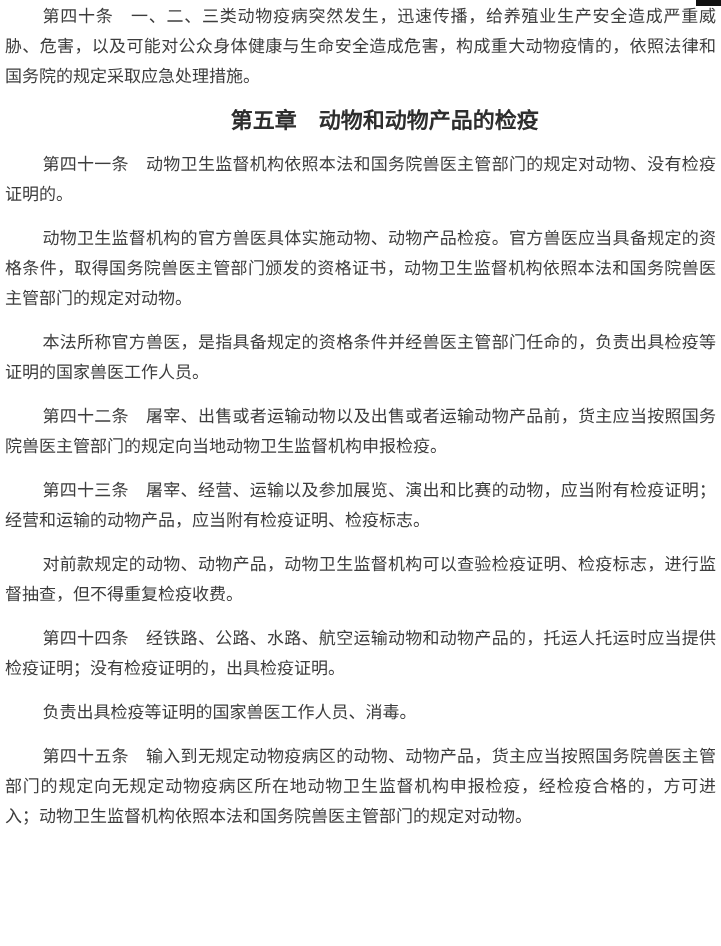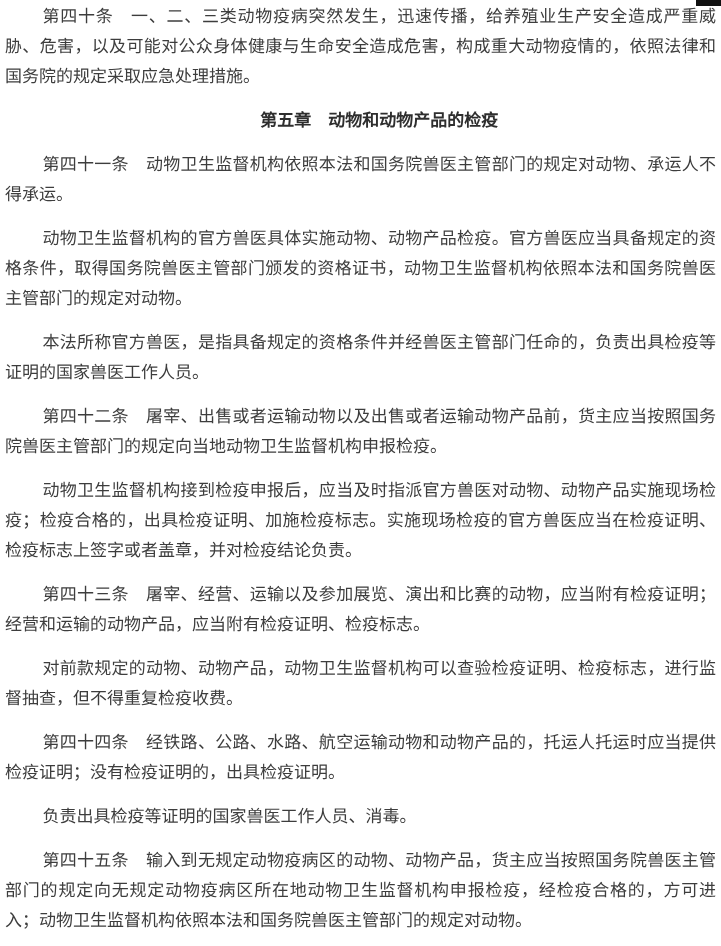--- a/index.html
+++ b/index.html
@@ -25,21 +25,21 @@
     word-break: break-all;
   }
   .content p {
     margin: 14px 0;
     text-indent: 2.2em;
   }
   .content p.first {
     margin-top: 0;
   }
   .chapter-heading {
-    font-size: 17px;
+    font-size: 22px;
     font-weight: bold;
     text-align: center;
     text-indent: 0;
     margin: 24px 0 20px 0;
     line-height: 30px;
     color: #2e2e2e;
   }
   .corner-mark {
     position: absolute;
     top: 0;
@@ -53,29 +53,28 @@
 <body>
 
 <div class="page">
   <div class="corner-mark"></div>
 
   <div class="content">
     <p class="first">第四十条　一、二、三类动物疫病突然发生，迅速传播，给养殖业生产安全造成严重威胁、危害，以及可能对公众身体健康与生命安全造成危害，构成重大动物疫情的，依照法律和国务院的规定采取应急处理措施。</p>
 
     <p class="chapter-heading">第五章　动物和动物产品的检疫</p>
 
-    <p>第四十一条　动物卫生监督机构依照本法和国务院兽医主管部门的规定对动物、承运人不得承运。</p>
+    <p>第四十一条　动物卫生监督机构依照本法和国务院兽医主管部门的规定对动物、没有检疫证明的。</p>
 
     <p>动物卫生监督机构的官方兽医具体实施动物、动物产品检疫。官方兽医应当具备规定的资格条件，取得国务院兽医主管部门颁发的资格证书，动物卫生监督机构依照本法和国务院兽医主管部门的规定对动物。</p>
 
     <p>本法所称官方兽医，是指具备规定的资格条件并经兽医主管部门任命的，负责出具检疫等证明的国家兽医工作人员。</p>
 
     <p>第四十二条　屠宰、出售或者运输动物以及出售或者运输动物产品前，货主应当按照国务院兽医主管部门的规定向当地动物卫生监督机构申报检疫。</p>
 
-    <p>动物卫生监督机构接到检疫申报后，应当及时指派官方兽医对动物、动物产品实施现场检疫；检疫合格的，出具检疫证明、加施检疫标志。实施现场检疫的官方兽医应当在检疫证明、检疫标志上签字或者盖章，并对检疫结论负责。</p>
 
     <p>第四十三条　屠宰、经营、运输以及参加展览、演出和比赛的动物，应当附有检疫证明；经营和运输的动物产品，应当附有检疫证明、检疫标志。</p>
 
     <p>对前款规定的动物、动物产品，动物卫生监督机构可以查验检疫证明、检疫标志，进行监督抽查，但不得重复检疫收费。</p>
 
     <p>第四十四条　经铁路、公路、水路、航空运输动物和动物产品的，托运人托运时应当提供检疫证明；没有检疫证明的，出具检疫证明。</p>
 
     <p>负责出具检疫等证明的国家兽医工作人员、消毒。</p>
 
     <p>第四十五条　输入到无规定动物疫病区的动物、动物产品，货主应当按照国务院兽医主管部门的规定向无规定动物疫病区所在地动物卫生监督机构申报检疫，经检疫合格的，方可进入；动物卫生监督机构依照本法和国务院兽医主管部门的规定对动物。</p>

